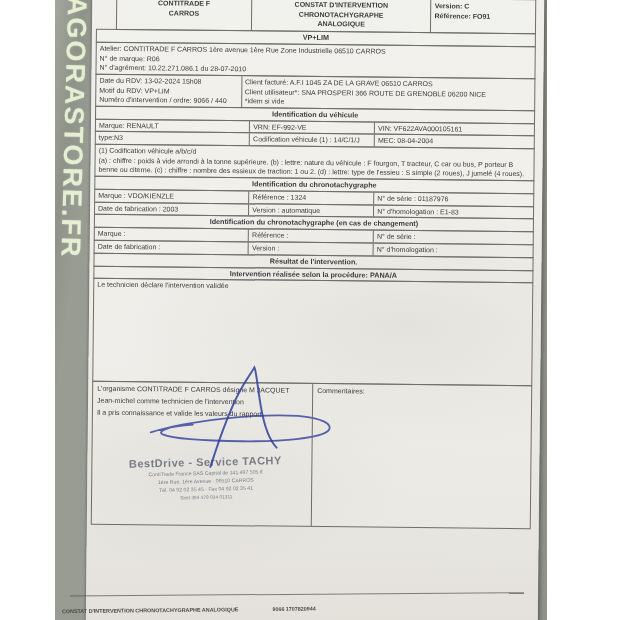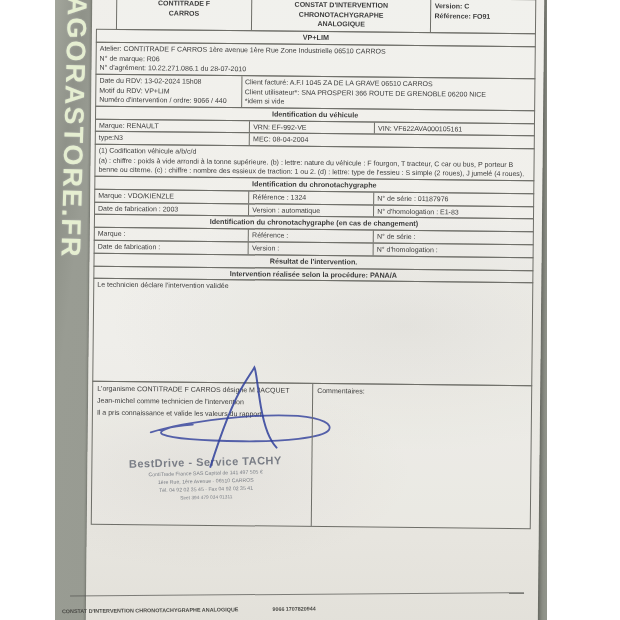--- a/index.html
+++ b/index.html
@@ -123,20 +123,21 @@
         </div>
 
         <div class="tbl sect">Identification du véhicule</div>
         <div class="tbl g3">
           <div>Marque: RENAULT</div>
           <div>VRN: EF-992-VE</div>
           <div>VIN: VF622AVA000105161</div>
         </div>
         <div class="tbl g3">
           <div>type:N3</div>
+          <div>Codification véhicule (1) : 14/C/1/J</div>
           <div>MEC: 08-04-2004</div>
         </div>
         <div class="tbl pad">
           <div>(1) Codification véhicule a/b/c/d</div>
           <div>(a) : chiffre : poids à vide arrondi à la tonne supérieure. (b) : lettre: nature du véhicule : F fourgon, T tracteur, C car ou bus, P porteur B benne ou citerne. (c) : chiffre : nombre des essieux de traction: 1 ou 2. (d) : lettre: type de l'essieu : S simple (2 roues), J jumelé (4 roues).</div>
         </div>
 
         <div class="tbl sect">Identification du chronotachygraphe</div>
         <div class="tbl g3">
           <div>Marque : VDO/KIENZLE</div>

